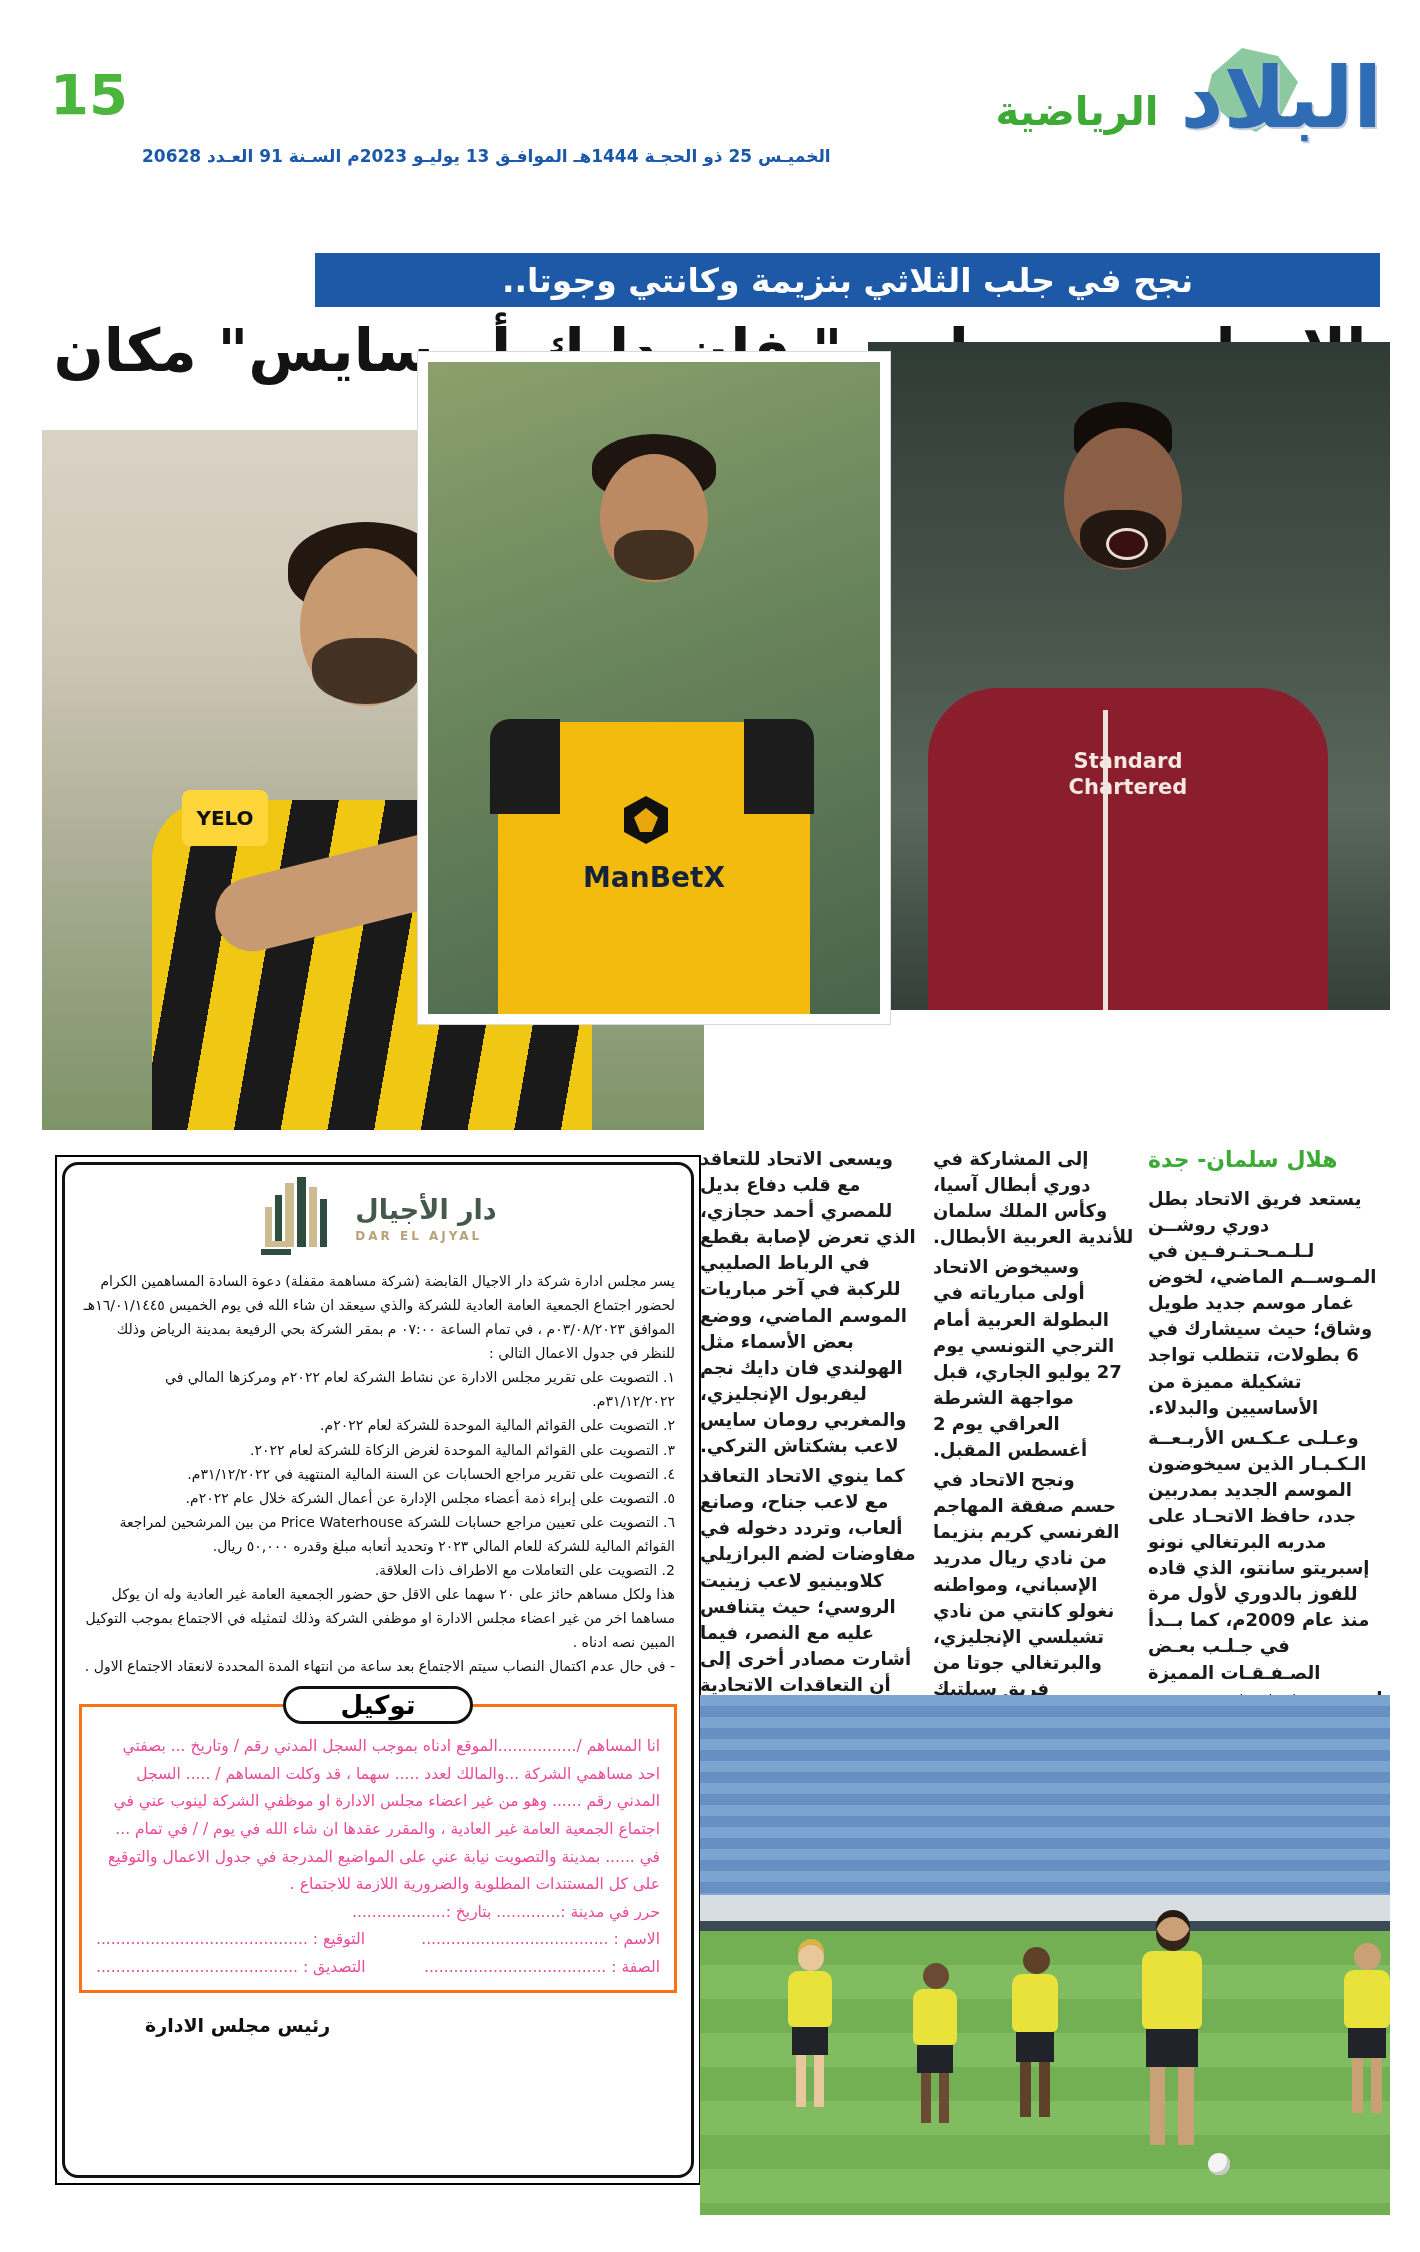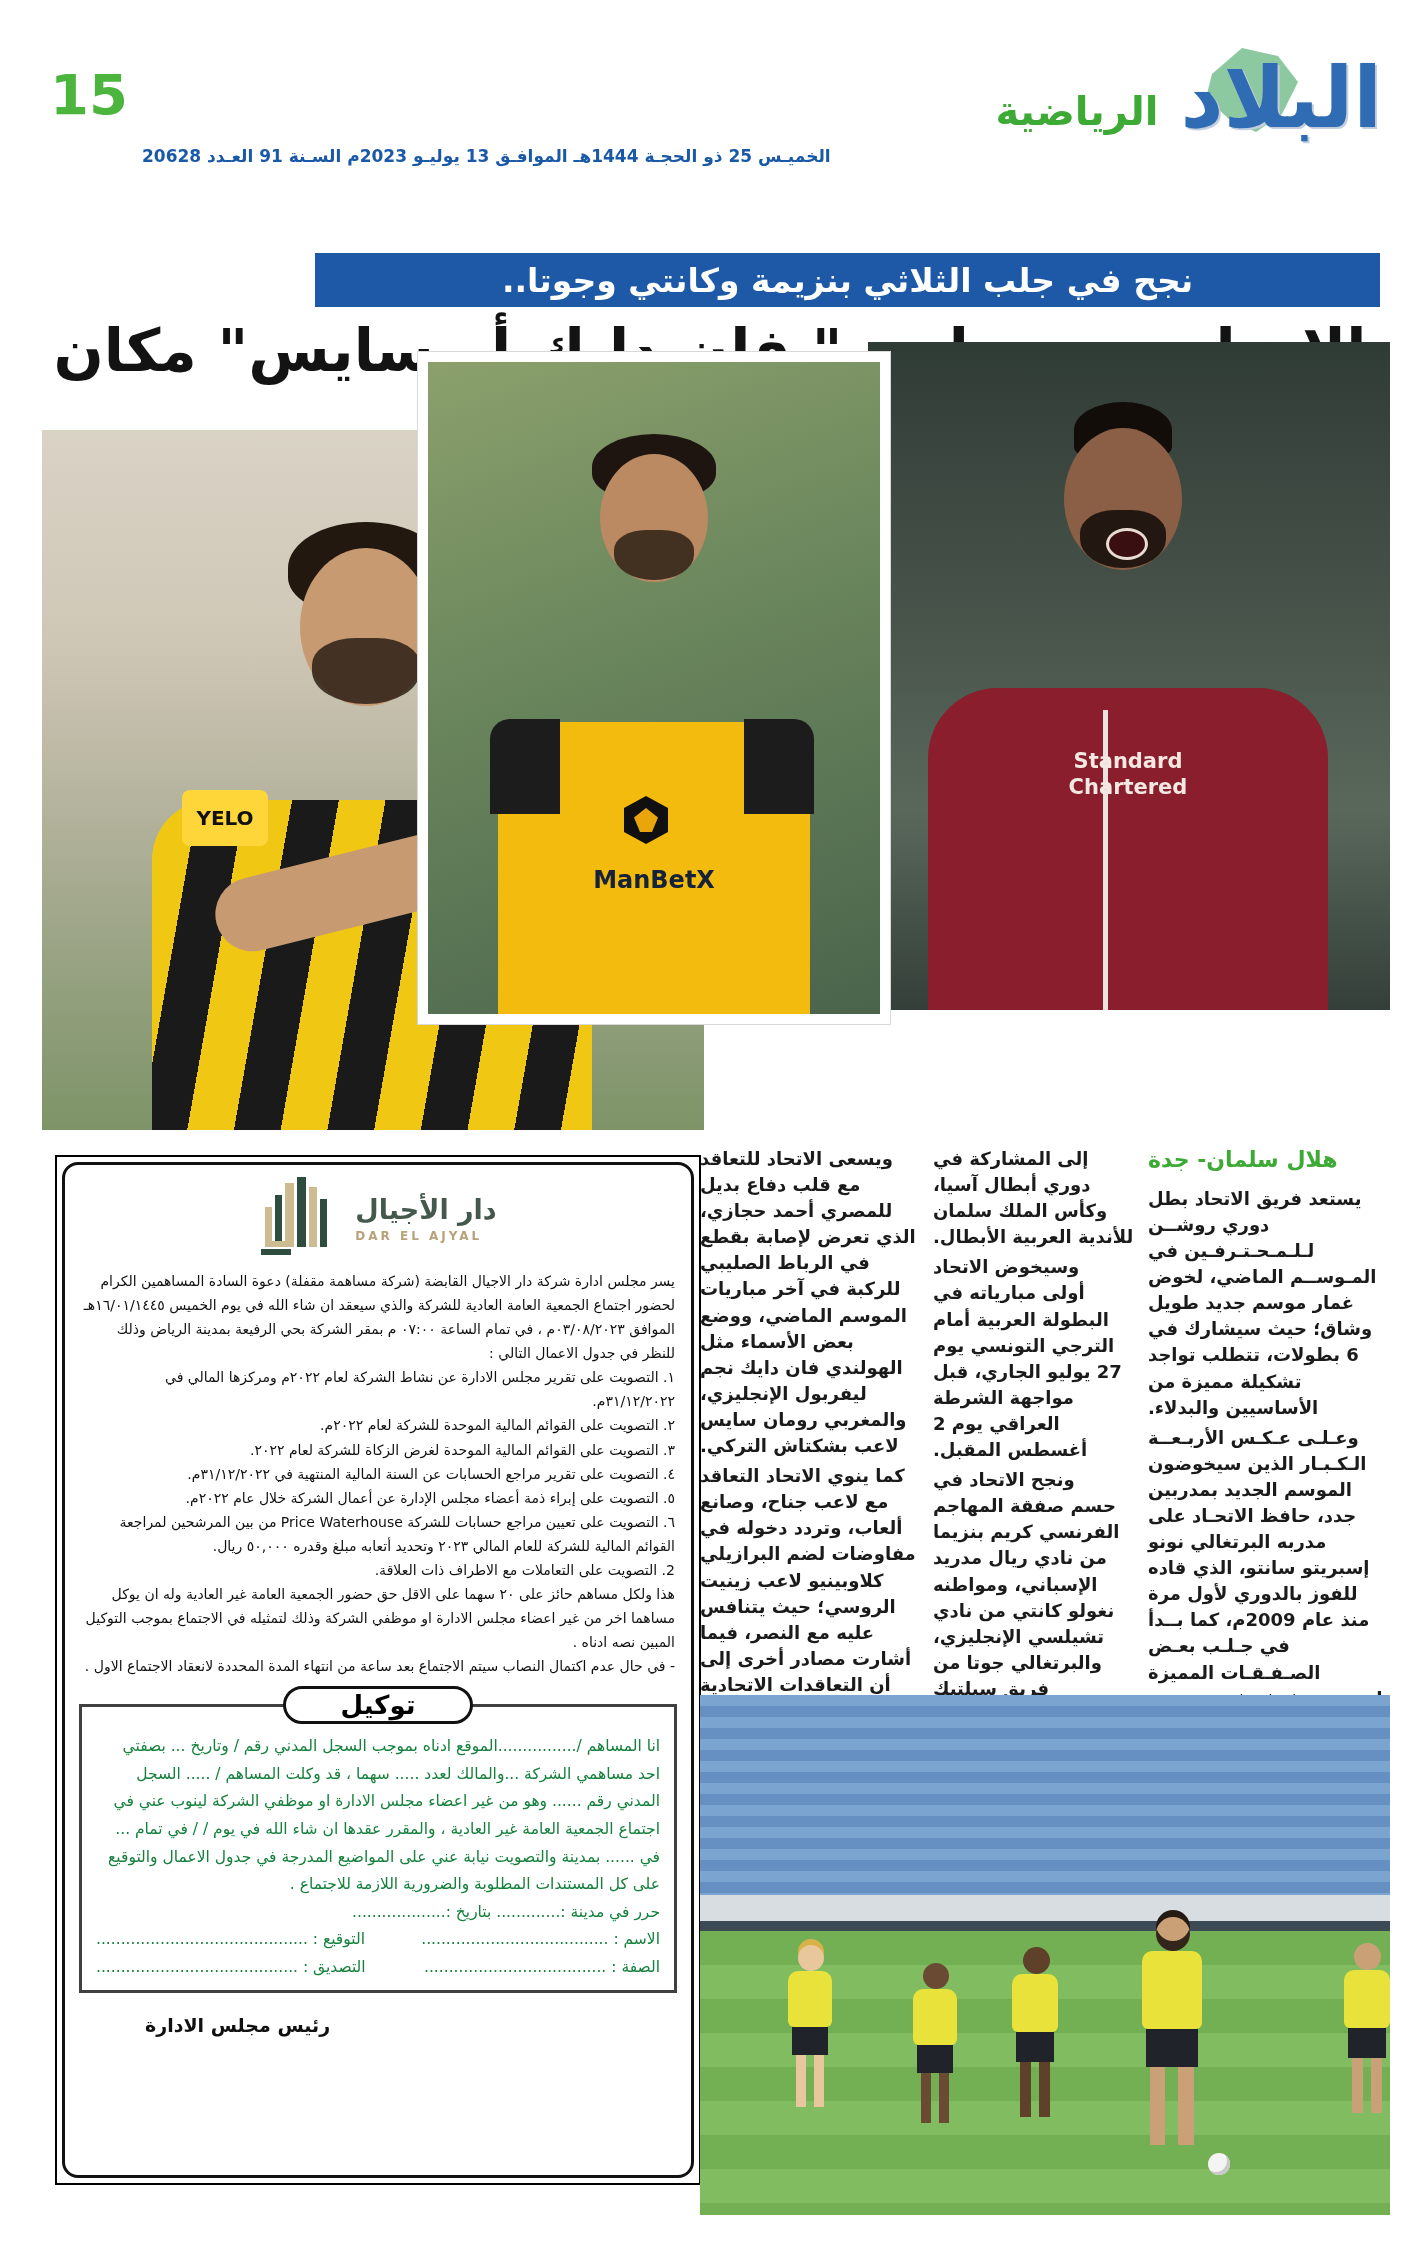--- a/index.html
+++ b/index.html
@@ -42,21 +42,21 @@
   .hegazi-arm{position:absolute;left:170px;top:420px;width:300px;height:74px;border-radius:40px;background:#c79a72;transform:rotate(-14deg);}
   .yelo-patch{left:140px;top:360px;width:86px;height:56px;background:#ffd63a;border-radius:8px;color:#111;
     font-size:20px;line-height:56px;}
   
   .saiss-torso{left:70px;bottom:-8px;width:312px;height:300px;border-radius:60px 60px 0 0;background:#f2bb0e;}
   .saiss-shoulder-l{position:absolute;left:62px;bottom:200px;width:70px;height:95px;background:#1c1c1c;border-radius:20px 0 0 0;}
   .saiss-shoulder-r{position:absolute;right:66px;bottom:200px;width:70px;height:95px;background:#1c1c1c;border-radius:0 20px 0 0;}
   .saiss-head{left:172px;top:92px;width:108px;height:128px;background:#bb8a62;}
   .saiss-hair{left:164px;top:72px;width:124px;height:66px;background:#1f1510;}
   .saiss-beard{position:absolute;left:186px;top:168px;width:80px;height:50px;border-radius:40% 40% 50% 50%;background:#241a12;opacity:.8;}
-  .manbetx{left:120px;bottom:120px;width:212px;color:#15223a;font-size:24px;}
+  .manbetx{left:120px;bottom:120px;width:212px;color:#15223a;font-size:28px;}
   .wolves-badge{position:absolute;left:196px;bottom:170px;width:44px;height:48px;background:#101010;
     clip-path:polygon(50% 0,100% 25%,100% 75%,50% 100%,0 75%,0 25%);}
   .wolves-badge:after{content:"";position:absolute;left:10px;top:12px;width:24px;height:24px;background:#e8a60c;
     clip-path:polygon(50% 0,100% 40%,75% 100%,25% 100%,0 40%);}
   
   .vvd-torso{left:60px;bottom:-8px;width:400px;height:330px;border-radius:70px 70px 0 0;background:#8a1e2d;}
   .vvd-stripe{position:absolute;left:235px;bottom:0;width:5px;height:300px;background:#e9e2dd;}
   .vvd-head{left:196px;top:86px;width:118px;height:142px;background:#8a5f46;}
   .vvd-hair{left:206px;top:60px;width:98px;height:56px;background:#120d09;border-radius:50% 50% 20% 20%;}
   .vvd-beard{position:absolute;left:212px;top:168px;width:86px;height:58px;border-radius:40% 40% 50% 50%;background:#17100b;opacity:.9;}
@@ -92,22 +92,22 @@
   .ad-logo-en{font-size:12px;letter-spacing:3px;color:#b9a179;font-weight:700;}
   .ad-title-box{margin:8px 14px 0;border:3px solid #1a1a1a;border-radius:8px;padding:5px 8px 8px;text-align:center;direction:rtl;}
   .ad-title{font-size:29px;font-weight:700;color:#111;margin:0;}
   .ad-subtitle{font-size:24px;font-weight:700;color:#111;margin:2px 0 0;}
   .ad-subtitle .note{font-size:15px;}
   .ad-body{margin:8px 16px 0;direction:rtl;text-align:right;color:#101010;font-size:14px;line-height:1.72;}
   .ad-body p{margin:0;}
   .ad-note{margin-top:6px;}
   .tawkeel-pill{width:max-content;margin:8px auto -20px;position:relative;z-index:2;background:#fff;
     border:3px solid #111;border-radius:26px;padding:1px 54px;font-size:26px;font-weight:700;direction:rtl;}
-  .tawkeel-box{border:3px solid #404040;margin:0 14px;padding:26px 14px 8px;direction:rtl;text-align:right;
-    font-size:15.5px;line-height:1.78;color:#15803d;}
+  .tawkeel-box{border:3px solid #f97316;margin:0 14px;padding:26px 14px 8px;direction:rtl;text-align:right;
+    font-size:15.5px;line-height:1.78;color:#ec4899;}
   .tawkeel-box p{margin:0;}
   .t-fields{display:flex;justify-content:space-between;gap:10px;}
   .t-fields span{white-space:nowrap;overflow:hidden;}
   .chairman{margin:14px 0 0 80px;width:max-content;text-align:center;direction:rtl;
     font-size:19px;font-weight:700;line-height:1.9;color:#111;}
 </style>
 </head>
 <body>
 
 <div class="page-num">15</div>

